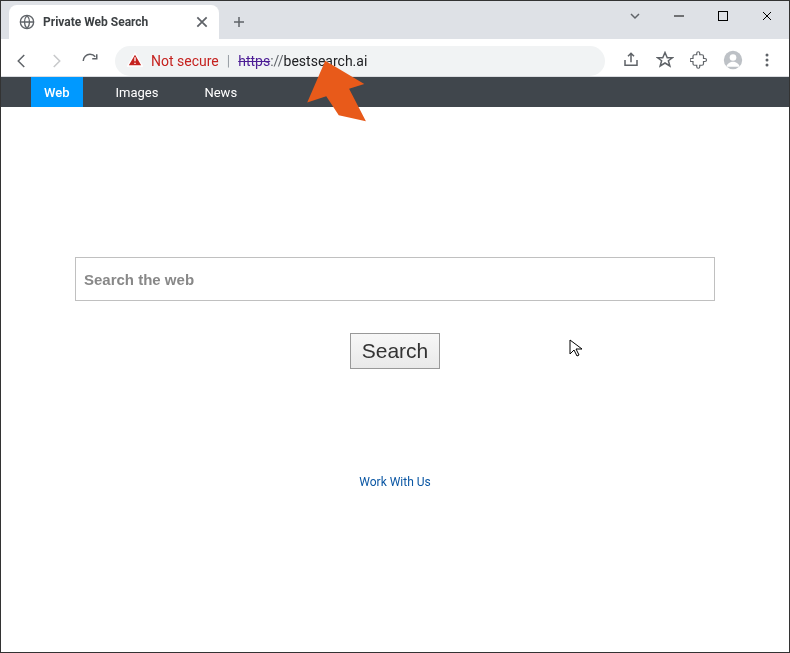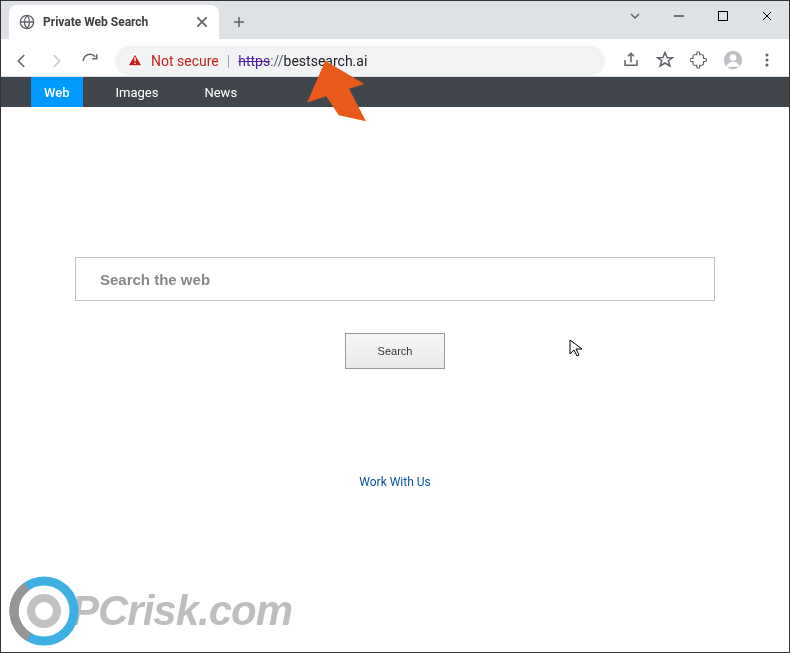--- a/index.html
+++ b/index.html
@@ -114,33 +114,33 @@
 .search-area {
   margin-top: 150px;
   display: flex;
   flex-direction: column;
   align-items: center;
 }
 .search-box {
   width: 640px;
   height: 44px;
   border: 1px solid #c0c0c0;
-  padding: 0 24px;
+  padding: 0 8px;
   font-size: 15px;
   color: #333;
   outline: none;
 }
 .search-box::placeholder { color: #888; font-weight: 600; }
 .search-btn {
   margin-top: 32px;
-  width: 100px;
+  width: 90px;
   height: 36px;
   background: linear-gradient(#f7f7f7,#e9e9e9);
   border: 1px solid #999;
-  font-size: 11px;
+  font-size: 21px;
   cursor: pointer;
   color: #333;
 }
 .work-link { margin-top: 106px; color: #0b57a4; font-size: 12px; cursor:pointer; }
 
 
 .arrow-overlay {
   position: absolute;
   left: 306px;
   top: 58px;
@@ -290,30 +290,20 @@
       <div class="site-nav-item">Images</div>
       <div class="site-nav-item">News</div>
     </div>
 
     <div class="search-area">
       <input class="search-box" type="text" placeholder="Search the web" style="">
       <button class="search-btn">Search</button>
       <a class="work-link">Work With Us</a>
     </div>
 
-    <div class="watermark">
-      <span class="logo-circle">
-        <svg viewBox="0 0 70 70">
-          <circle cx="35" cy="35" r="30" fill="none" stroke="#2aa7e0" stroke-width="9"></circle>
-          <circle cx="35" cy="35" r="30" fill="none" stroke="#8a8a8a" stroke-width="9" stroke-dasharray="60 200" transform="rotate(120 35 35)"></circle>
-          <circle cx="35" cy="35" r="13" fill="none" stroke="#bcbcbc" stroke-width="8"></circle>
-        </svg>
-      </span>
-      <span>PCrisk.com</span>
-    </div>
   </div>
 </div>
 
 <div class="arrow-overlay">
   <svg viewBox="0 0 60 76">
     <path d="M30 0 L60 34 L44 34 L50 70 L26 56 L20 34 L0 34 Z" fill="#e85a1a" transform="rotate(-18 30 38)"></path>
   </svg>
 </div>
 
 <div class="cursor-overlay">

